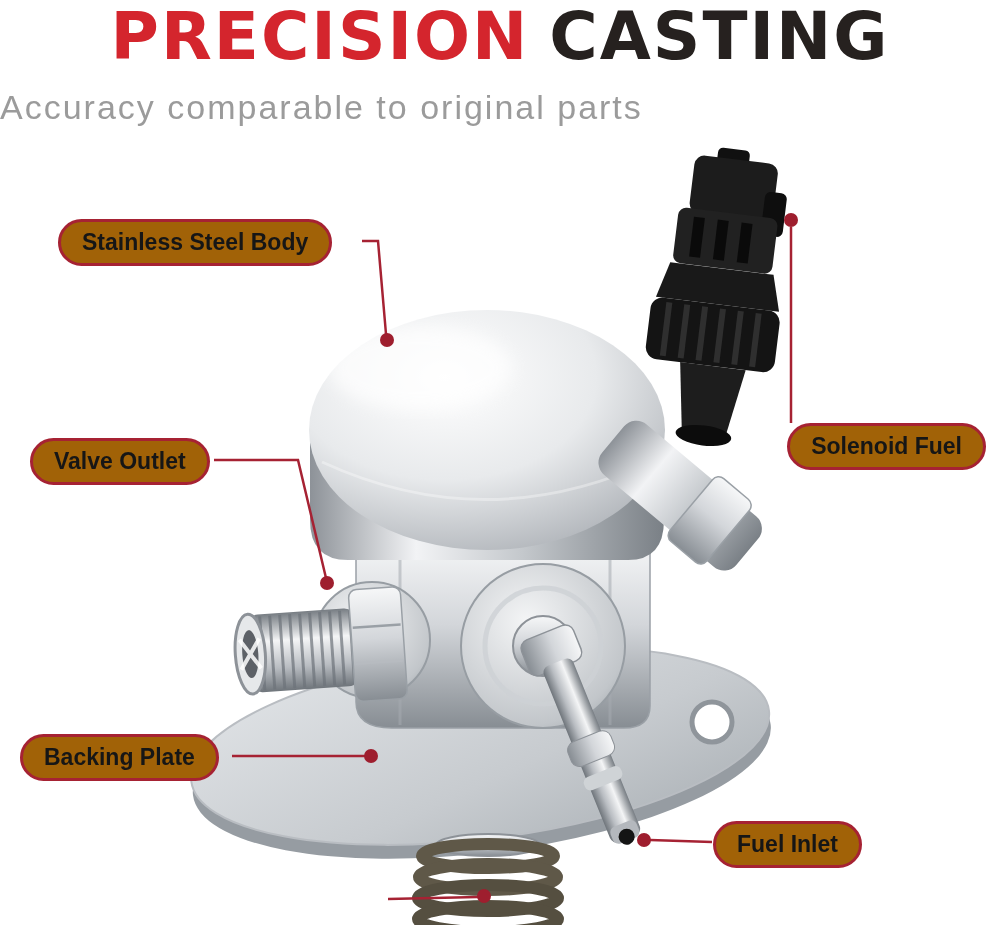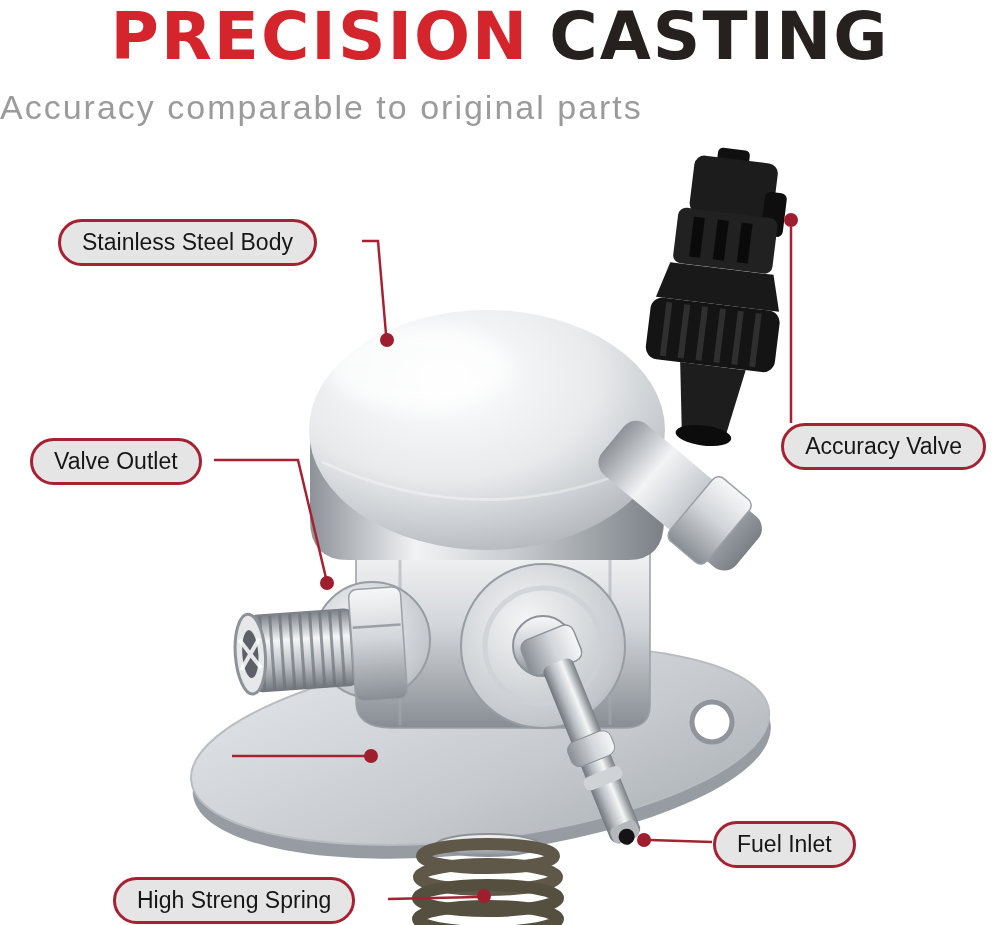--- a/index.html
+++ b/index.html
@@ -34,26 +34,26 @@
     text-align: left;
     font-size: 34px;
     letter-spacing: 2px;
     color: var(--subtitle-gray, #9b9b9b);
     white-space: nowrap;
   }
 
   .pill {
     position: absolute;
     z-index: 5;
-    background: #e5e5e5;
+    background: #a16207;
     border: 3px solid var(--callout-red, #a62233);
     border-radius: 26px;
     padding: 7px 21px;
     font-size: 23px;
-    font-weight: 400;
+    font-weight: 700;
     color: var(--label-text, #161616);
     white-space: nowrap;
   }
 
   svg.art { position: absolute; inset: 0; z-index: 1; }
 </style>
 </head>
 <body>
 
 <div class="canvas">
@@ -207,17 +207,17 @@
       <circle cx="327" cy="583" r="7"></circle>
       <circle cx="791" cy="220" r="7"></circle>
       <circle cx="371" cy="756" r="7"></circle>
       <circle cx="644" cy="840" r="7"></circle>
       <circle cx="484" cy="896" r="7"></circle>
     </g>
   </svg>
 
   <div class="pill" style="left:58px;  top:219px;">Stainless Steel Body</div>
   <div class="pill" style="left:30px;  top:438px;">Valve Outlet</div>
-  <div class="pill" style="right:14px; top:423px;">Accuracy Valve</div>
+  <div class="pill" style="right:14px; top:423px;">Solenoid Fuel</div>
+  <div class="pill" style="left:20px;  top:734px;">Backing Plate</div>
   <div class="pill" style="left:713px; top:821px;">Fuel Inlet</div>
-  <div class="pill" style="left:113px; top:877px;">High Streng Spring</div>
 
 </div>
 
 </body></html>

